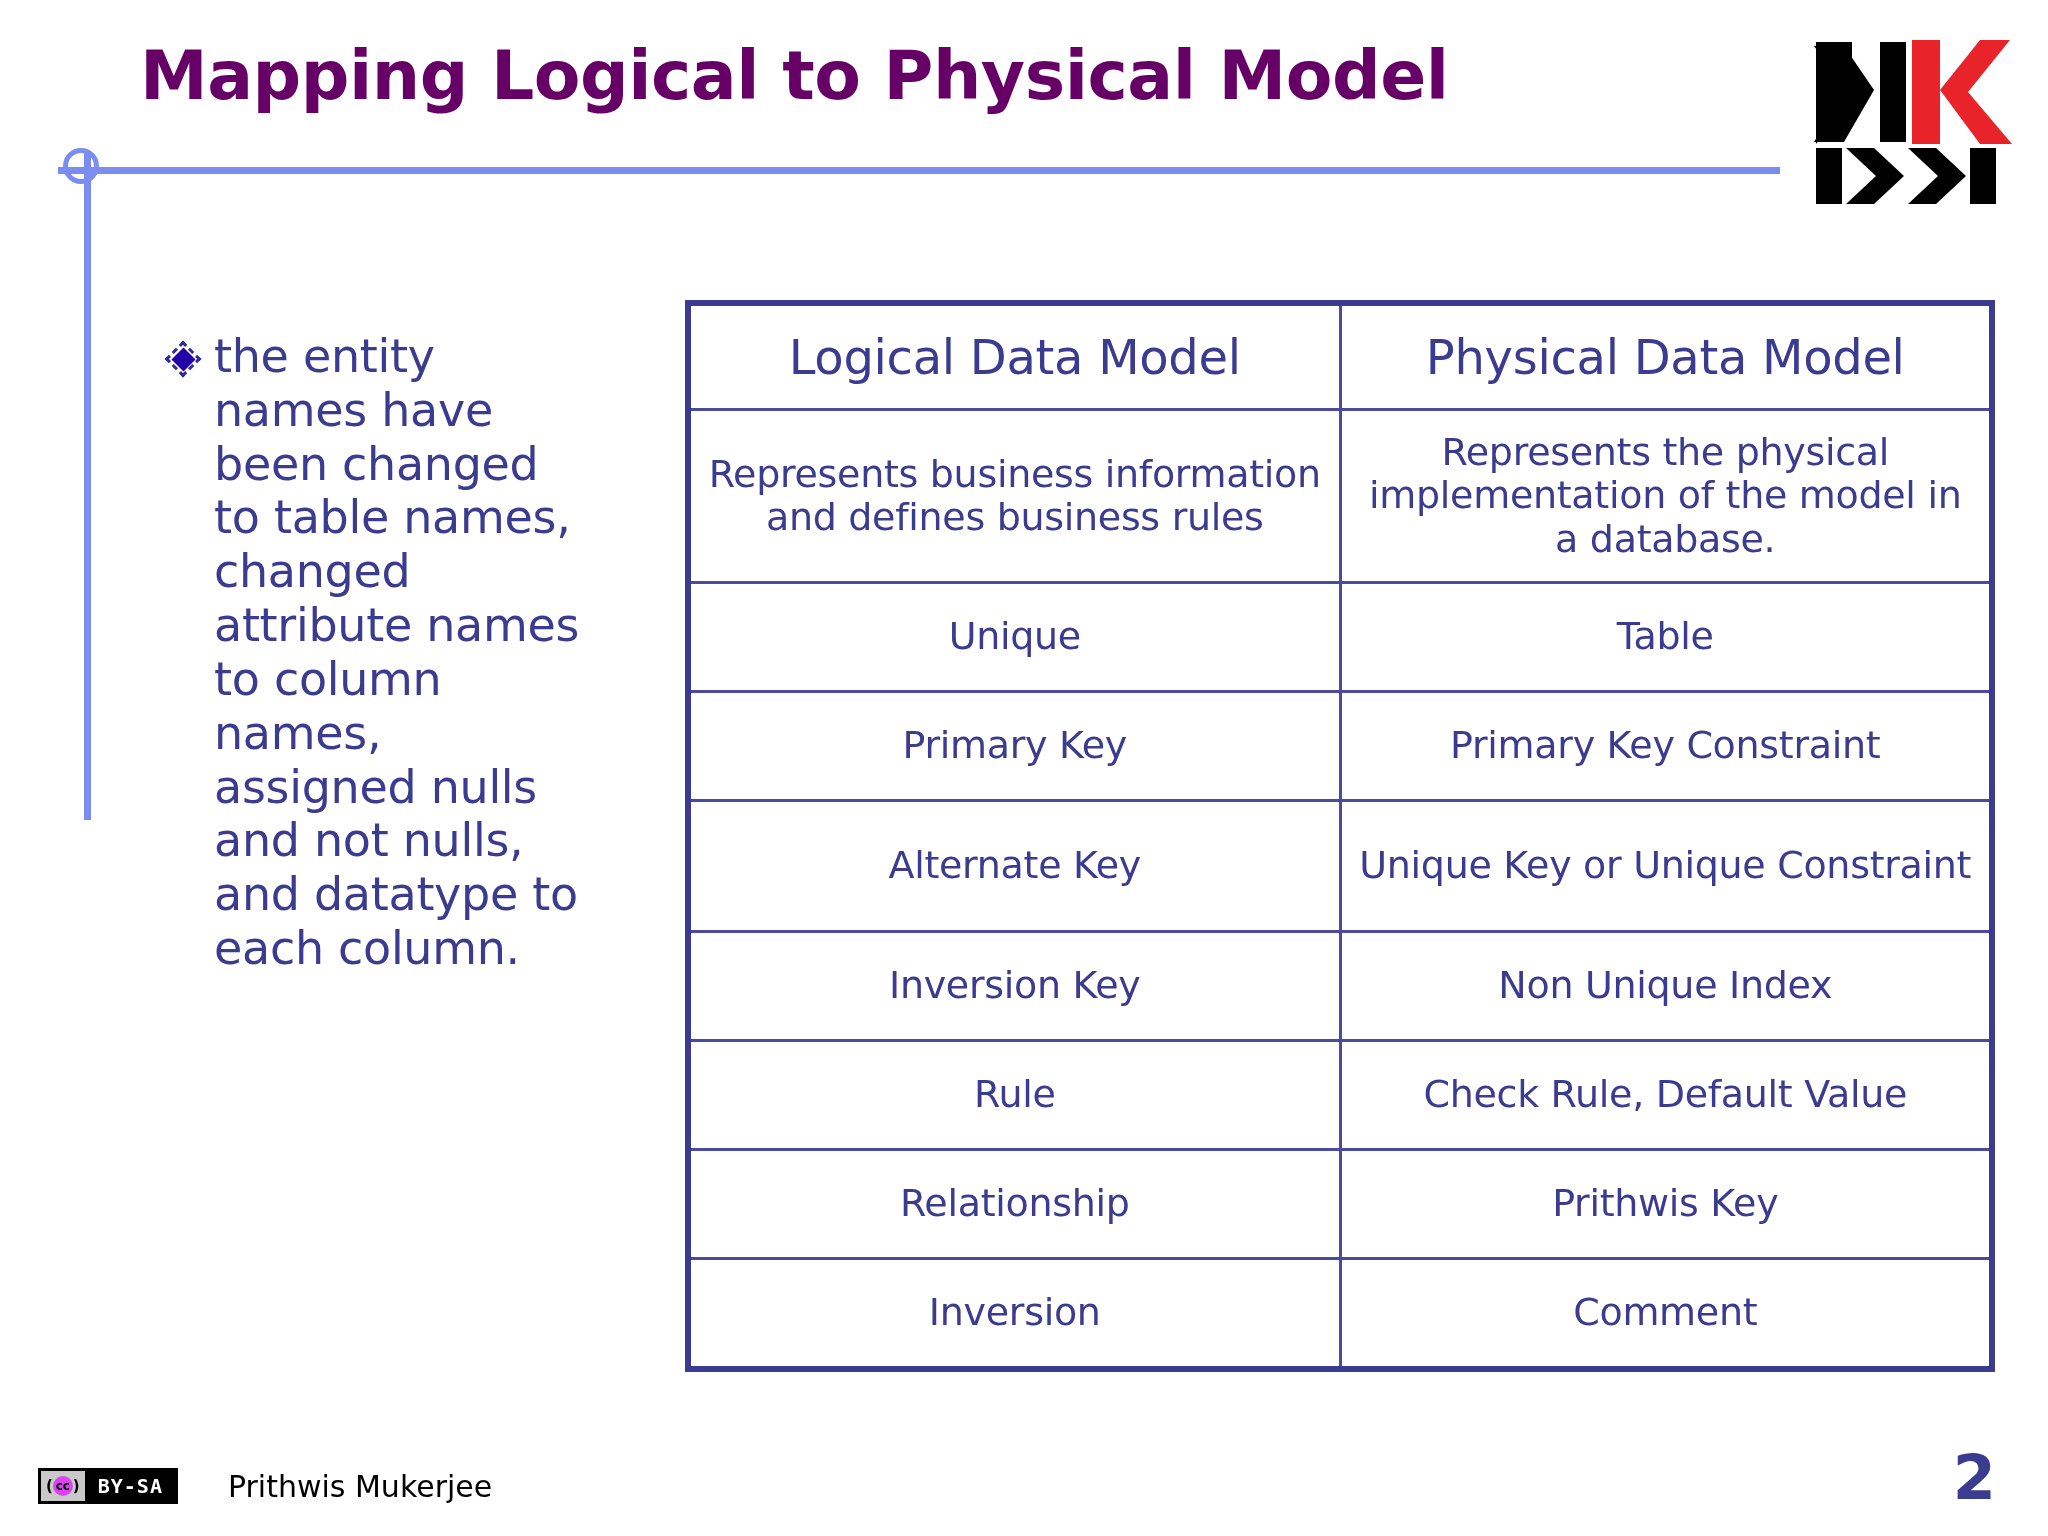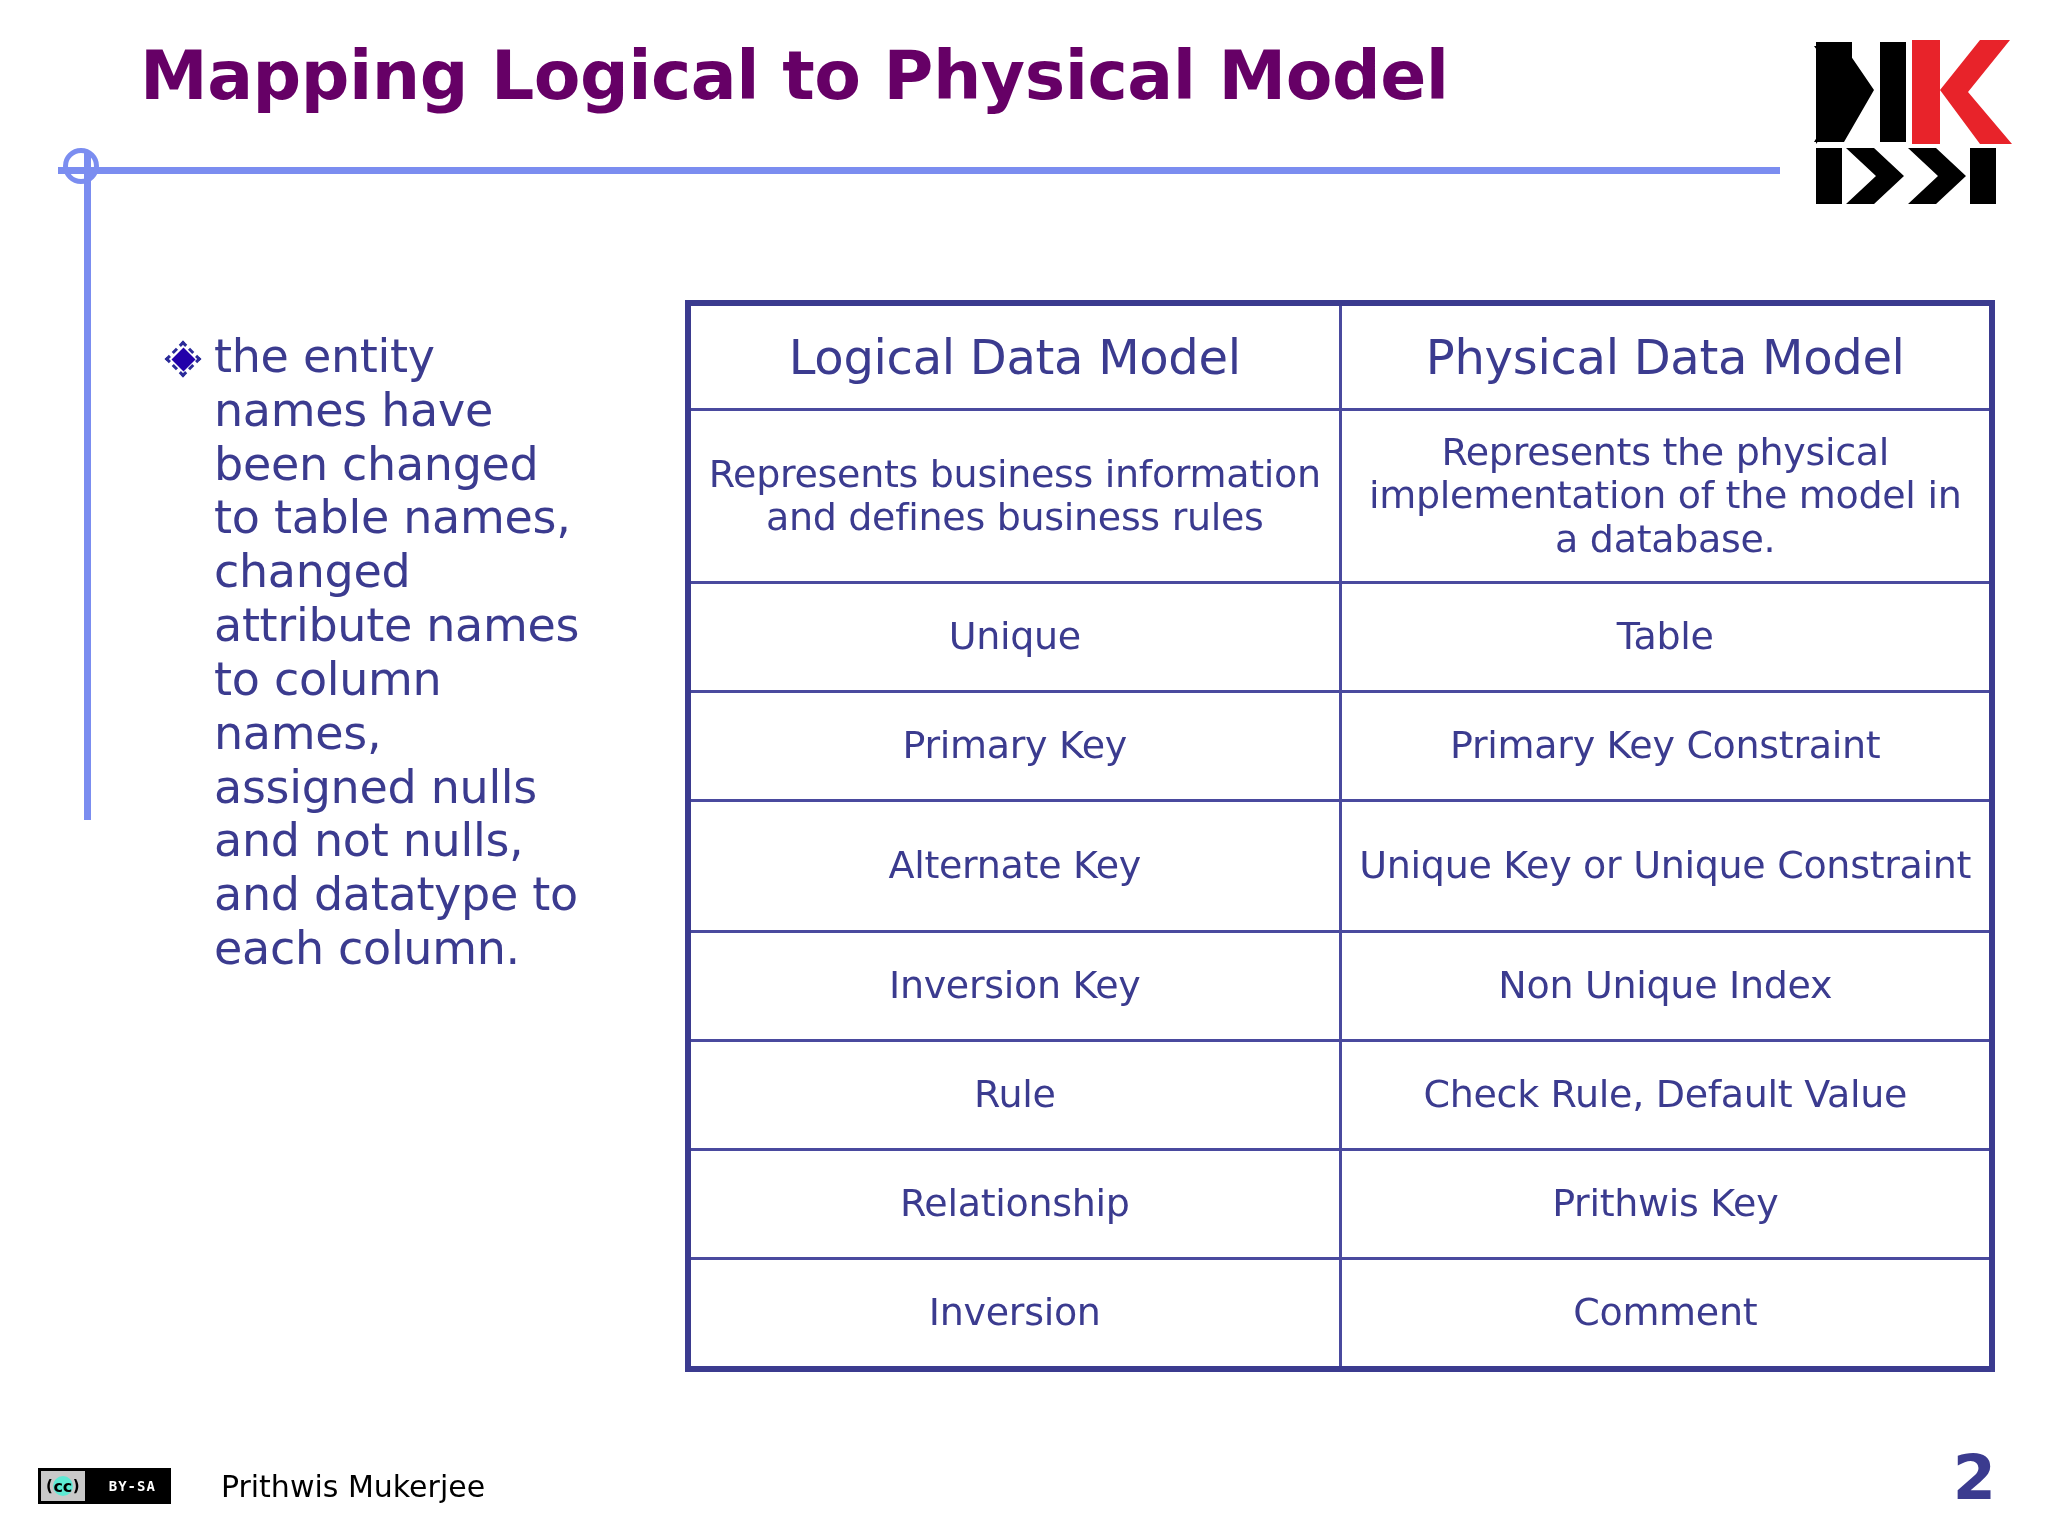--- a/index.html
+++ b/index.html
@@ -172,32 +172,32 @@
     font-weight: bold;
     padding: 0 5px;
     height: 100%;
     display: flex;
     align-items: center;
     letter-spacing: 0px;
   }
   #cc-badge .cc-mark .disc {
     width: 20px; height: 20px;
     border-radius: 50%;
-    background: #5eead4;
+    background: #d946ef;
     color: #000;
     display: flex; align-items: center; justify-content: center;
-    font-size: 16px;
+    font-size: 12px;
     font-weight: bold;
   }
   #cc-badge .cc-text {
     color: #ffffff;
     font-family: "DejaVu Sans Mono", monospace;
-    font-size: 14px;
-    font-weight: bold;
-    padding: 0 12px 0 24px;
+    font-size: 20px;
+    font-weight: bold;
+    padding: 0 12px 0 13px;
     letter-spacing: 1px;
   }
   #author {
     font-family: "DejaVu Sans", sans-serif;
     font-size: 30px;
     color: #000000;
     margin-left: 36px;
   }
   #page-number {
     position: absolute;

